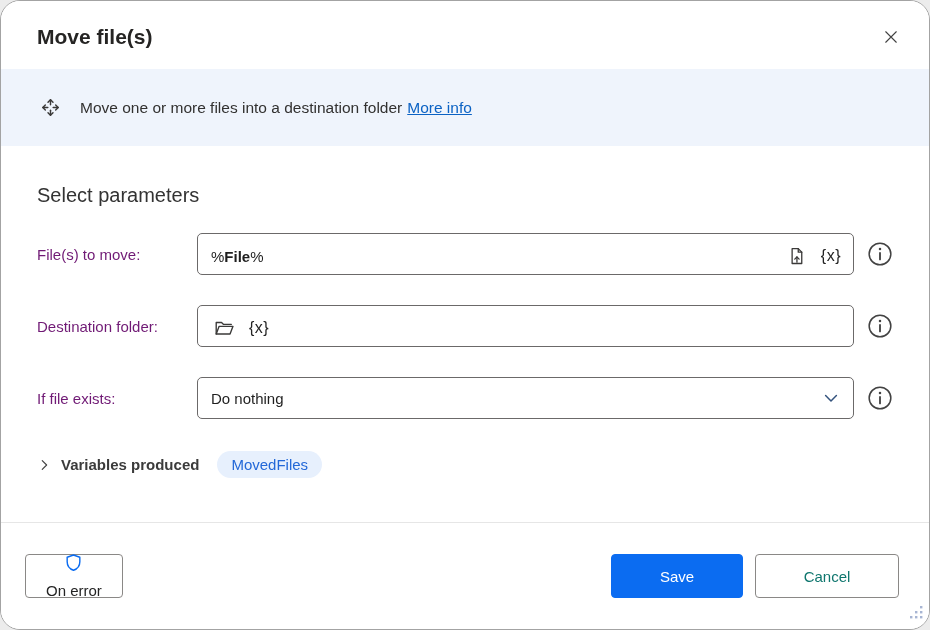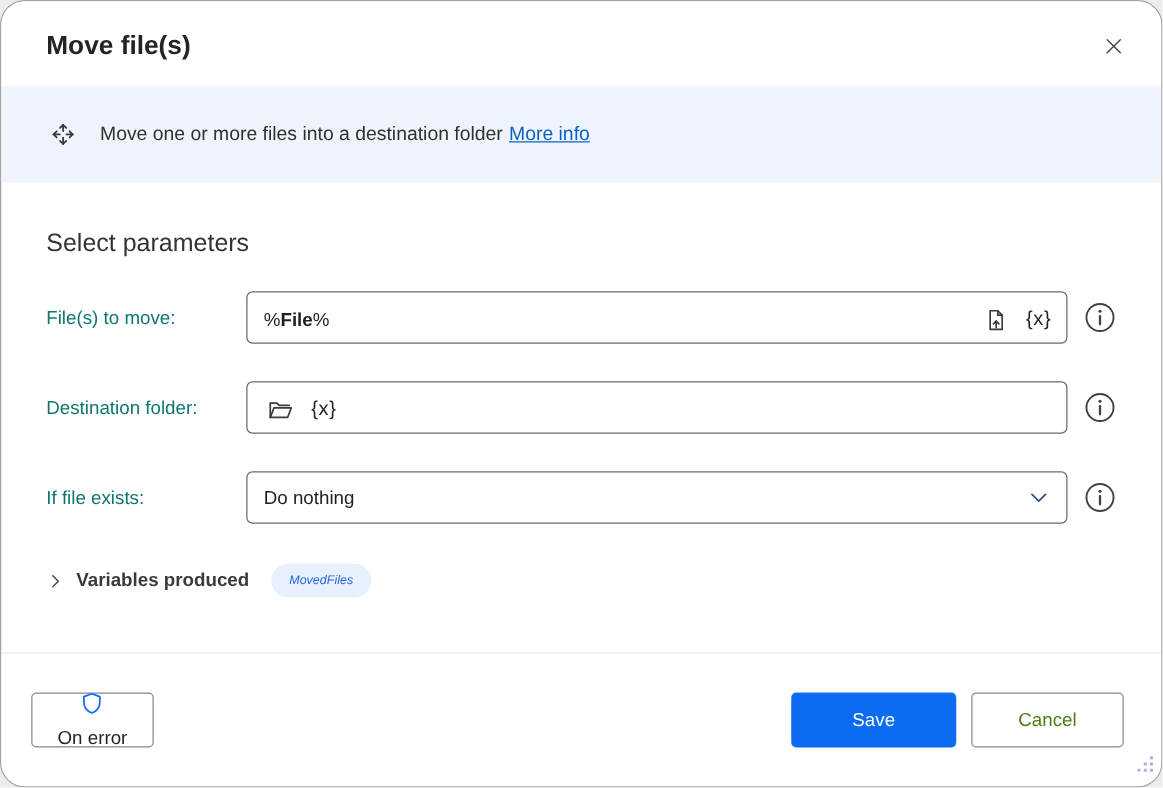--- a/index.html
+++ b/index.html
@@ -72,21 +72,21 @@
   .row {
     display: flex;
     align-items: center;
     margin-top: 30px;
   }
   .row.first { margin-top: 26px; }
   .row label {
     width: 160px;
     flex: 0 0 160px;
     font-size: 15px;
-    color: #0f766e;
+    color: #701a75;
   }
   .textbox {
     flex: 1;
     height: 42px;
     border: 1.5px solid #6b6969;
     border-radius: 5px;
     background: #ffffff;
     display: flex;
     align-items: center;
     padding: 4px 10px 0 13px;
@@ -157,26 +157,25 @@
     font-weight: bold;
     color: #3b3b3b;
   }
   .var-pill {
     margin-left: 18px;
     height: 27px;
     padding: 0 14px;
     border-radius: 14px;
     background: #e7f0fd;
     color: #2368d8;
-    font-size: 10px;
-    display: flex;
-    align-items: center;
-    cursor: pointer;
-    border: none;
-    font-style: italic;
+    font-size: 15px;
+    display: flex;
+    align-items: center;
+    cursor: pointer;
+    border: none;
   }
   
   .divider {
     position: absolute;
     left: 0;
     right: 0;
     top: 521px;
     height: 1px;
     background: #e6e6e6;
   }
@@ -212,24 +211,24 @@
   .btn-save {
     margin-left: auto;
     width: 132px;
     background: #0b6cf1;
     border: 1px solid #0b6cf1;
     color: #ffffff;
     font-weight: normal;
   }
   .btn-cancel {
     margin-left: 12px;
-    width: 122px;
+    width: 144px;
     background: #ffffff;
     border: 1px solid #8a8886;
-    color: #4d7c0f;
+    color: #0f766e;
   }
   .grip {
     position: absolute;
     right: 5px;
     bottom: 5px;
     cursor: nwse-resize;
   }
 </style>
 </head>
 <body>

